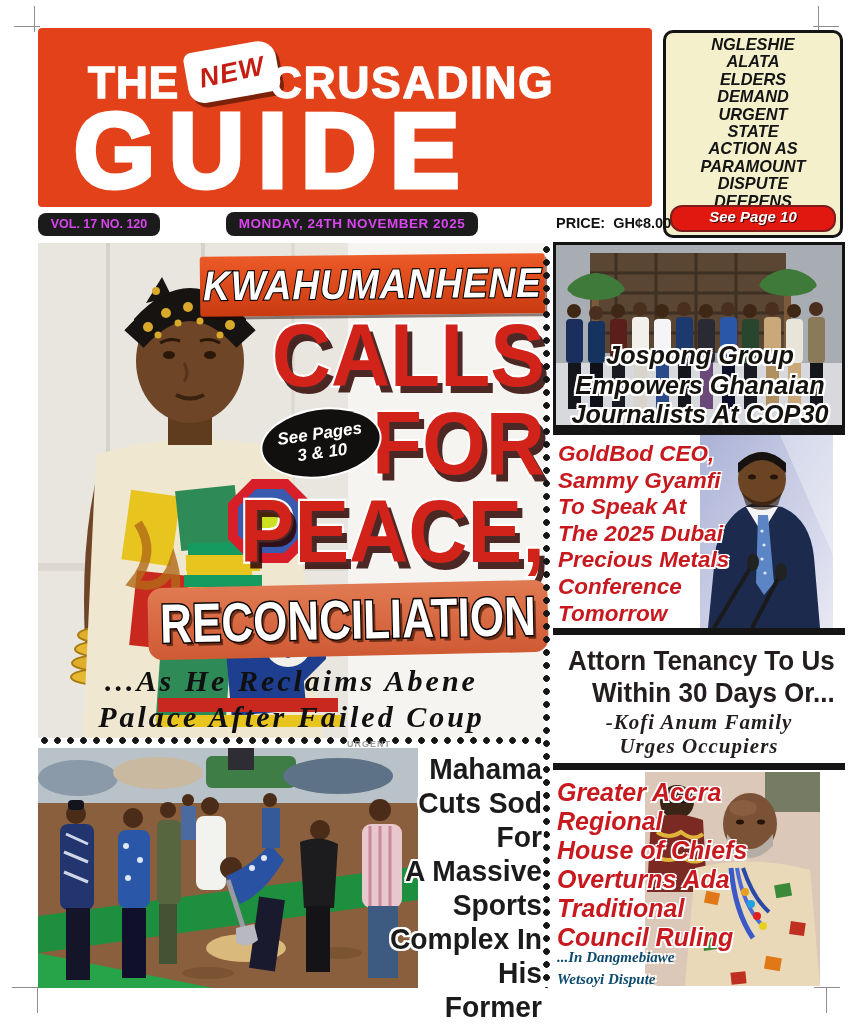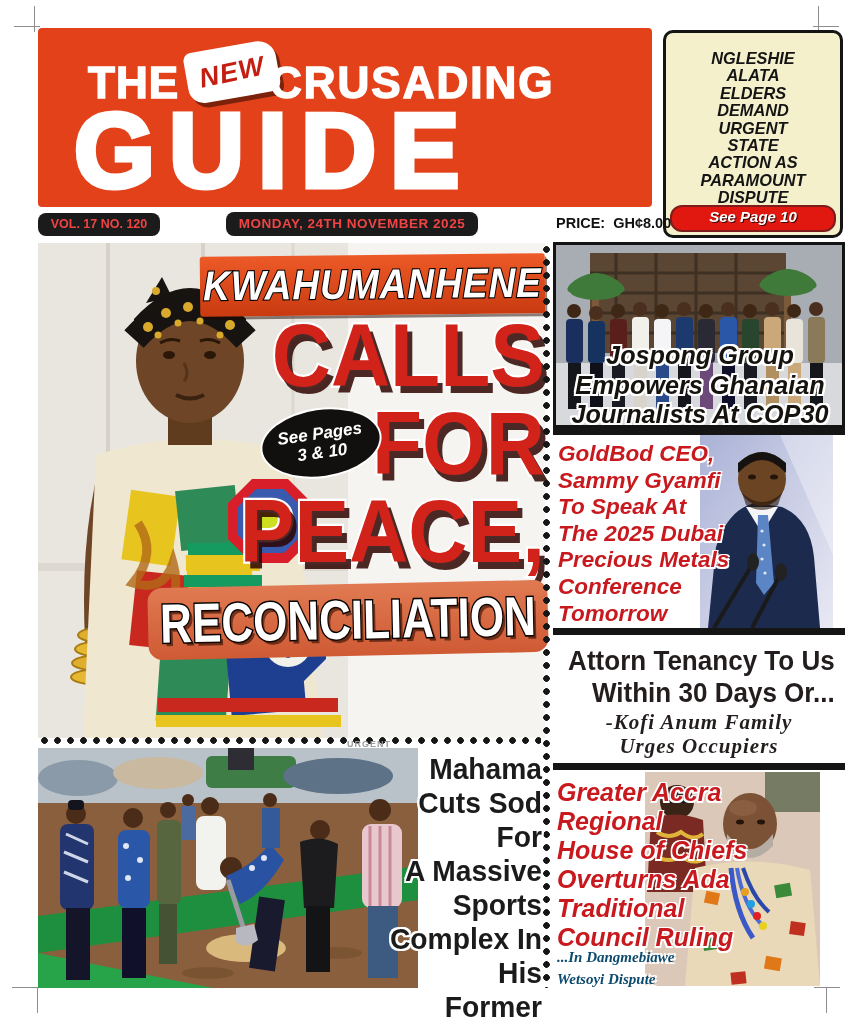--- a/index.html
+++ b/index.html
@@ -20,30 +20,30 @@
   .ribbon{position:absolute;left:148px;top:18px;width:92px;height:52px;
           background:#ffffff;border-radius:8px 18px 10px 16px;
           transform:rotate(-10deg);box-shadow:3px 5px 0 rgba(40,10,0,.55);
           display:flex;align-items:center;justify-content:center;}
   .ribbon span{color:#c41e12;font-size:27px;font-weight:900;font-style:italic;
                transform:rotate(-2deg);letter-spacing:1px;}
 
   
   .promo{position:absolute;left:663px;top:30px;width:180px;height:208px;
          background:#f4f0cc;border:3px solid #141414;border-radius:10px;
-         box-sizing:border-box;text-align:center;padding-top:17px;}
+         box-sizing:border-box;text-align:center;padding-top:3px;}
   .promo-line{font-size:17px;line-height:17.4px;font-weight:900;font-style:italic;
               color:#141414;transform:scaleX(.96);letter-spacing:0;}
   .see-pill{position:absolute;left:4px;right:4px;bottom:3px;height:23px;
             background:#e01810;border:2px solid #7f1d1d;border-radius:12px;
             color:#fff;font-weight:900;font-style:italic;font-size:15px;
             line-height:20px;text-shadow:1px 1px 0 #3a0300;}
 
   
-  .badge{position:absolute;background:#1b1b1b;color:#ef4444;font-weight:bold;
+  .badge{position:absolute;background:#1b1b1b;color:#d946ef;font-weight:bold;
          text-align:center;border-radius:8px;}
   .vol-badge{left:38px;top:213px;width:122px;height:23px;font-size:12.5px;line-height:23px;}
   .date-badge{left:226px;top:212px;width:252px;height:24px;font-size:13.5px;line-height:24px;letter-spacing:.5px;}
   .price{position:absolute;left:556px;top:215px;font-size:14.5px;font-weight:bold;color:#111;}
   .price b{margin-left:8px;}
 
   
   .kicker{position:absolute;left:200px;top:255px;width:345px;height:60px;
           background:linear-gradient(#ed5a28,#c93a10);border-radius:3px;
           transform:rotate(-.6deg);box-shadow:2px 3px 0 rgba(30,5,0,.5);
@@ -236,20 +236,24 @@
     <div>CALLS</div>
     <div>FOR</div>
     <div>PEACE,</div>
   </div>
   <div class="oval">
     <span>See Pages</span>
     <span>3 &amp; 10</span>
   </div>
   <div class="recon-banner">
     <span>RECONCILIATION</span>
+  </div>
+  <div class="subhead">
+    <div>...As He Reclaims Abene</div>
+    <div>Palace After Failed Coup</div>
   </div>
 
   <div class="vdots"></div>
   <div class="hdots"></div>
   <div class="watermark">URGENT</div>
 
   <svg class="sod-photo" width="380" height="240" viewBox="0 0 380 240">
     <rect width="380" height="240" fill="#8a5f3d"></rect>
     <rect width="380" height="55" fill="#b9c2c9"></rect>
     <ellipse cx="40" cy="30" rx="40" ry="18" fill="#8a9aa8"></ellipse>

